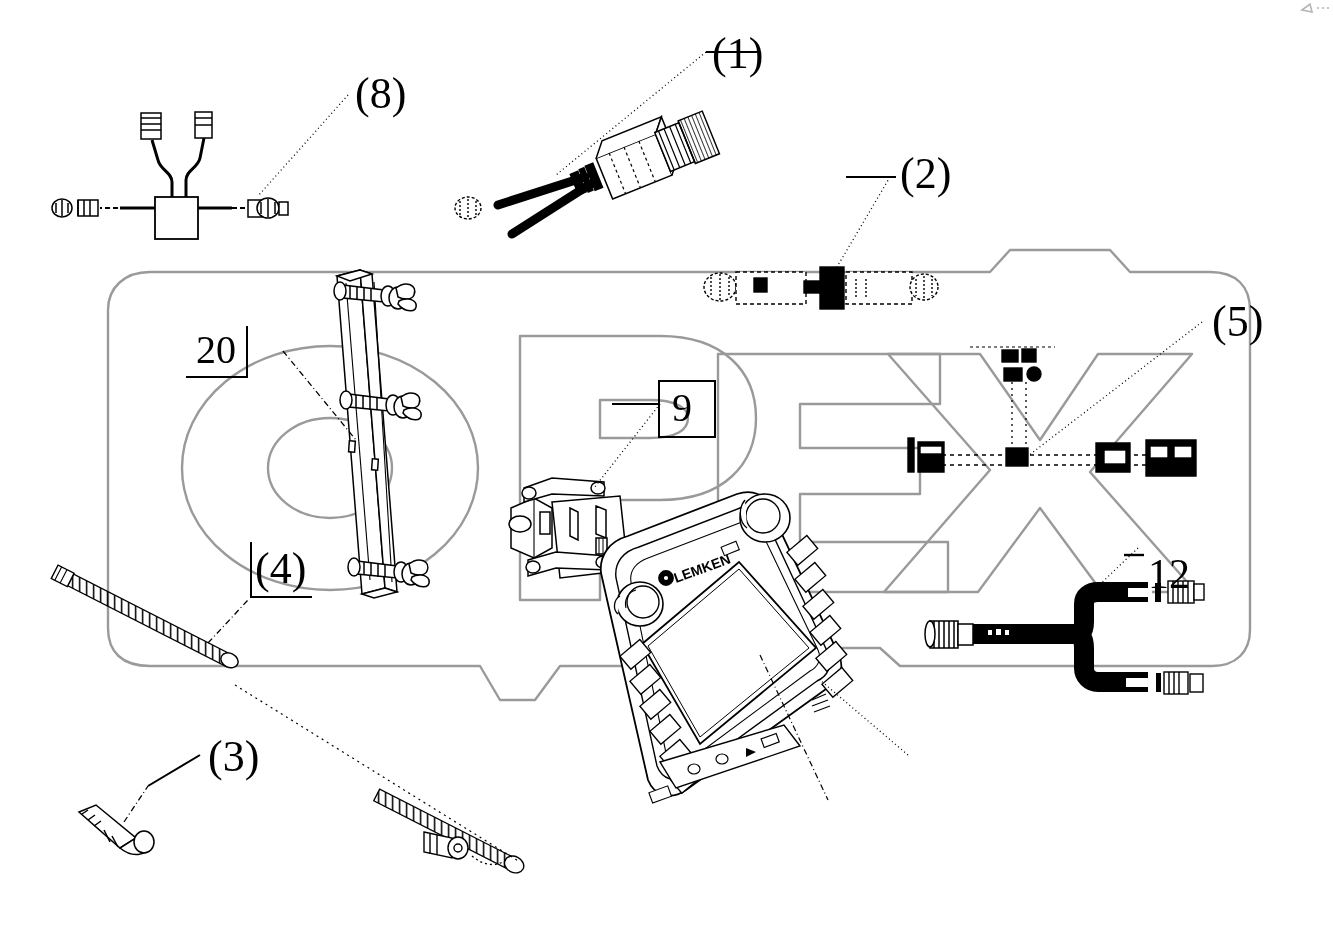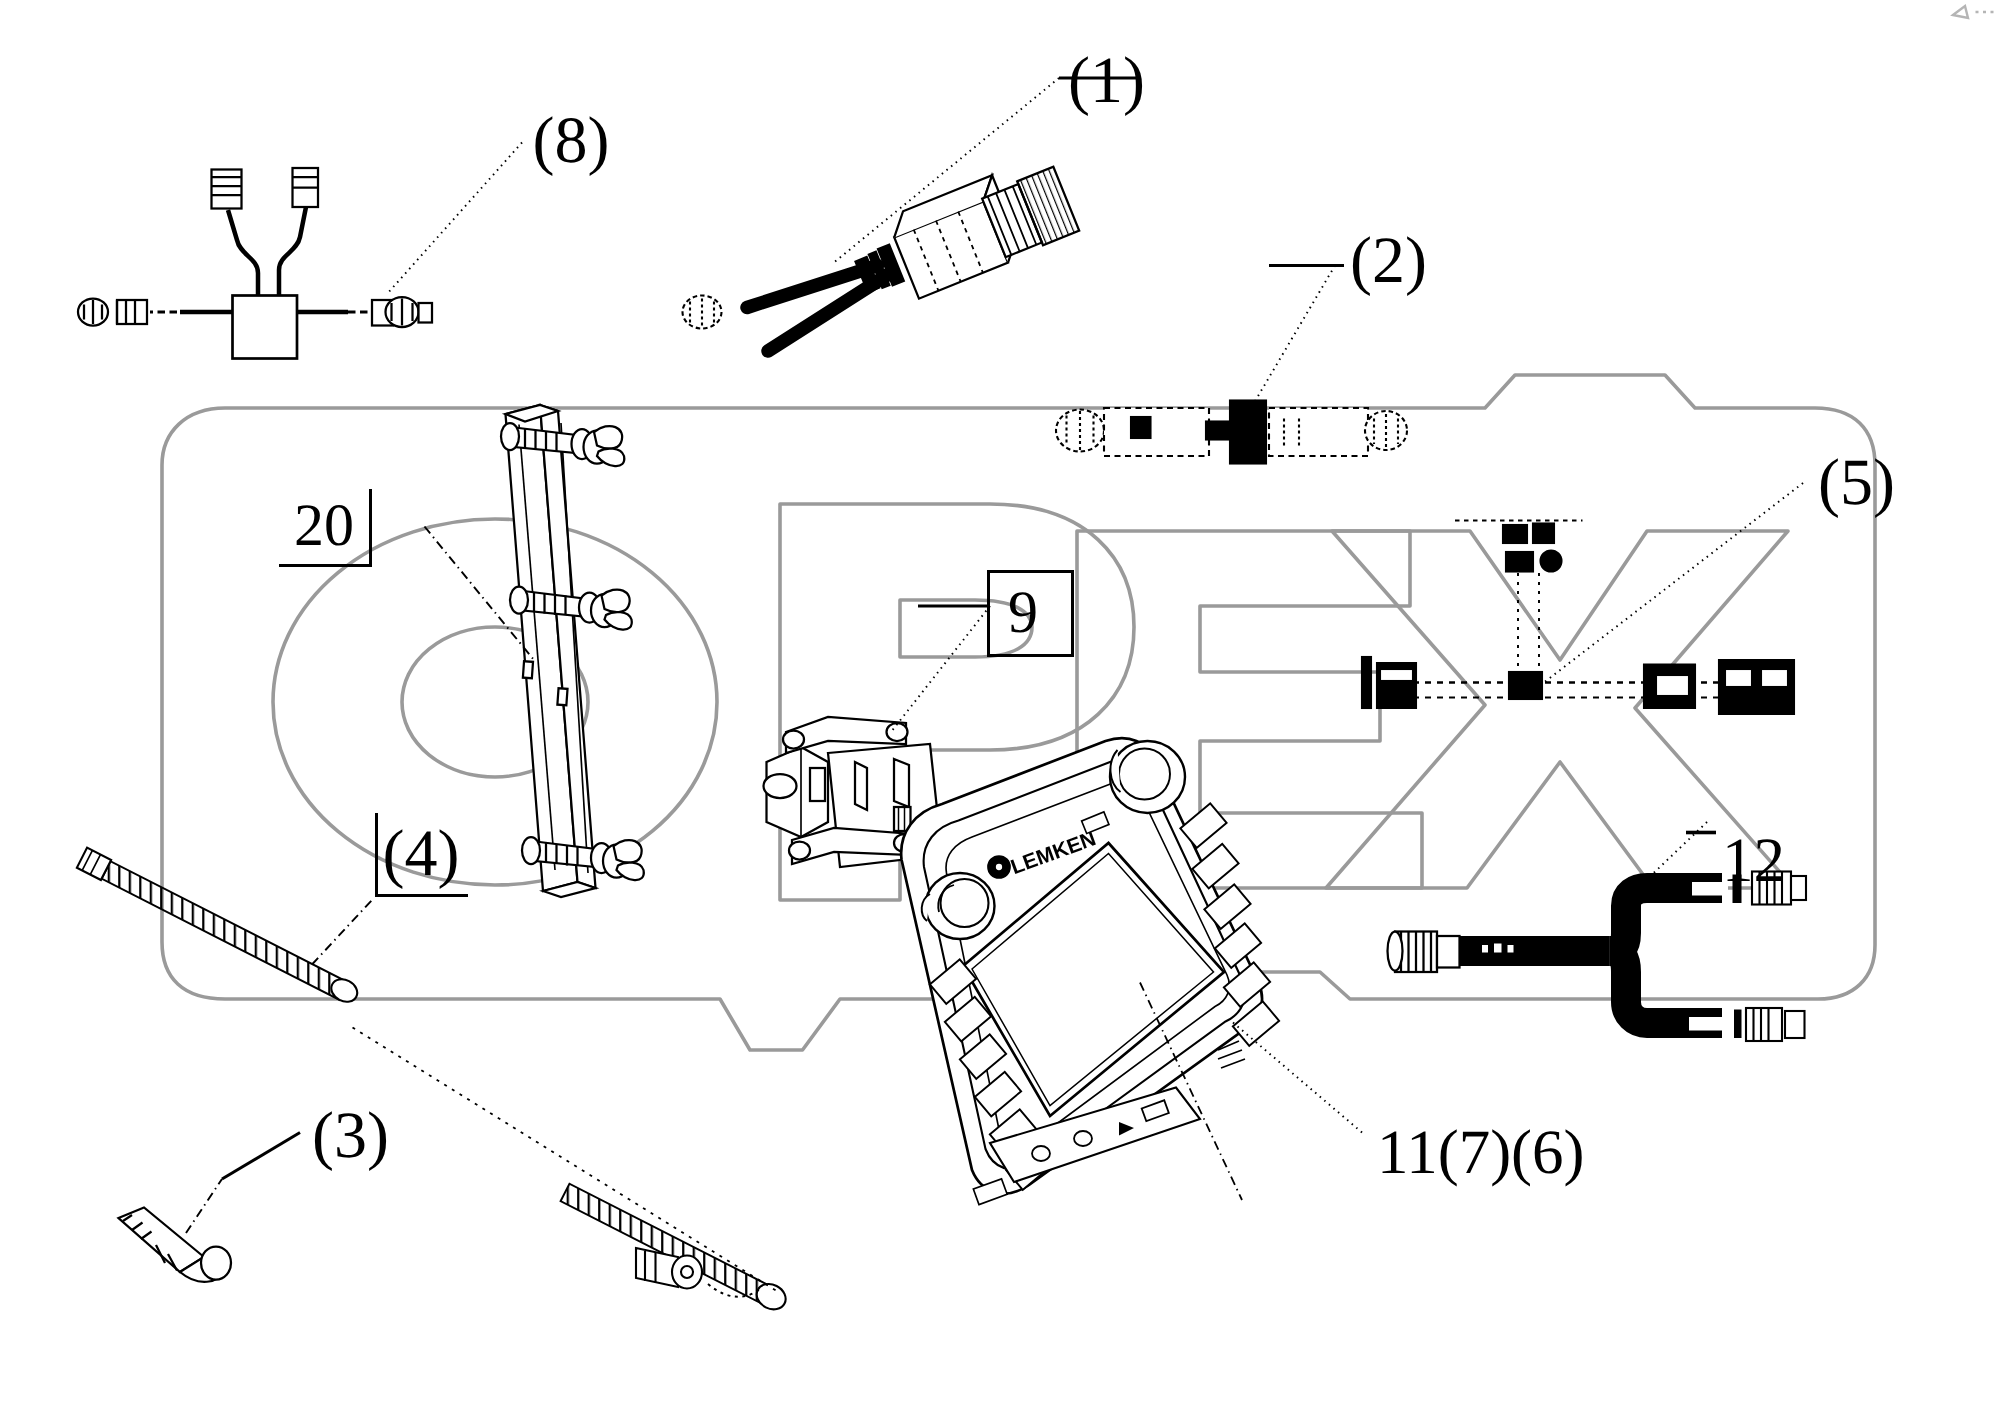--- a/index.html
+++ b/index.html
@@ -436,17 +436,16 @@
   <div class="callout paren" style="left:255px;top:547px;">(4)</div>
 
   <div class="callout paren" style="left:1212px;top:300px;">(5)</div>
 
   <div class="callout paren" style="left:355px;top:72px;">(8)</div>
 
   <div class="callout boxnum" style="left:672px;top:388px;">9</div>
 
   <div class="callout boxnum" style="left:196px;top:330px;">20</div>
 
-  <div class="callout plain" style="left:918px;top:748px;">11(7)(6)</div>
 
   <div class="callout plain" style="left:1148px;top:532px;margin-top:21px;">12</div>
 
 </div>
 
 </body></html>

